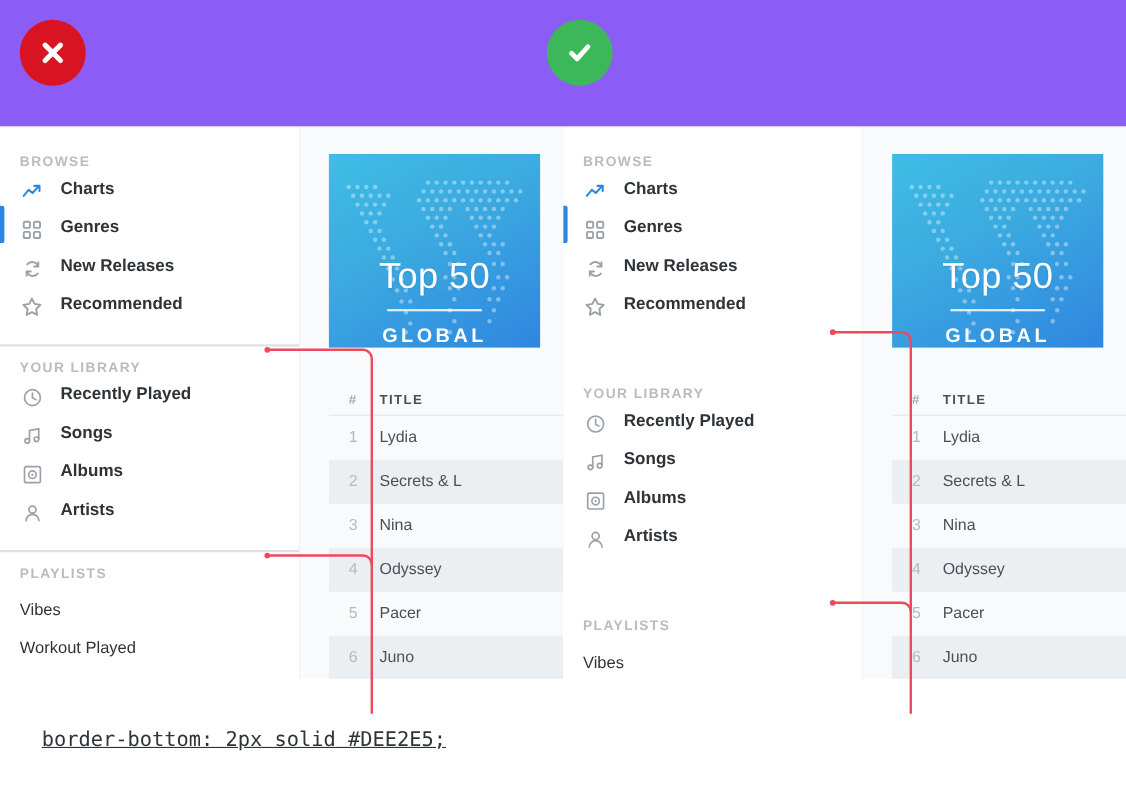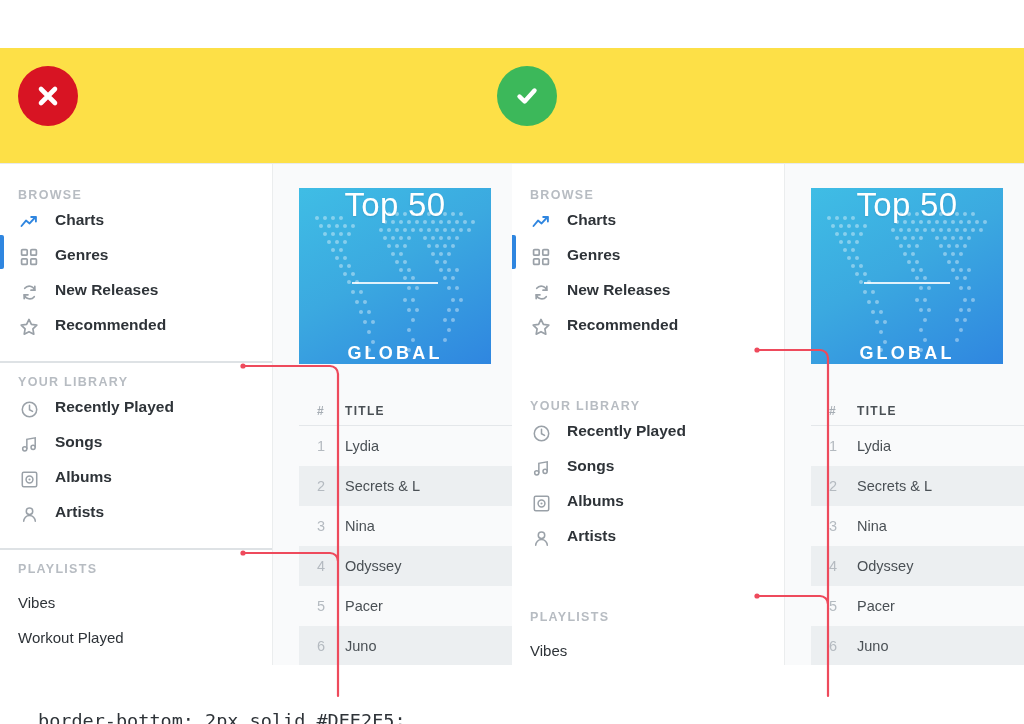--- a/index.html
+++ b/index.html
@@ -2,21 +2,21 @@
 <html><head>
 <meta charset="utf-8">
 <style>
   * { box-sizing: border-box; margin: 0; padding: 0; }
   html, body {
     width: 1024px; height: 724px;
     background: #ffffff;
     font-family: "Liberation Sans", sans-serif;
     overflow: hidden;
   }
-  .stage { position: relative; width: 1024px; height: 528px; background:#fde047;margin-top:48px; }
+  .stage { position: relative; width: 1024px; height: 528px; background:#8b5cf6; }
 
   
   .mark {
     position: absolute; top: 18px;
     width: 60px; height: 60px; border-radius: 50%;
     display: flex; align-items: center; justify-content: center;
   }
   .mark.bad  { left: 18px;  background: #D81423; }
   .mark.good { left: 497px; background: #3CB85A; }
   .mark svg { display:block; }
@@ -101,21 +101,21 @@
     position: relative; flex: 1 1 auto;
     height: 502px;
     background: #f9fafb;
     padding: 24px 0 0 26px;
   }
   .cover {
     width: 192px; height: 176px;
     background: linear-gradient(150deg, #3FBDE5 0%, #3BA9E0 45%, #2F86E0 100%);
     position: relative; overflow: hidden;
     display: flex; flex-direction: column;
-    align-items: center; justify-content: space-between;
+    align-items: center; justify-content: flex-end;
   }
   .cover .dots { position: absolute; inset: 0; opacity: .38; }
   .cover .t1 {
     position: relative; color: #fff; font-size: 33px;
     font-weight: 400; letter-spacing: .3px; line-height: 1;
     text-shadow: 0 1px 2px rgba(0,0,0,.10);
   }
   .cover .rule {
     position: relative; width: 86px; height: 2px;
     background: rgba(255,255,255,.85); margin: 14px 0 12px;

